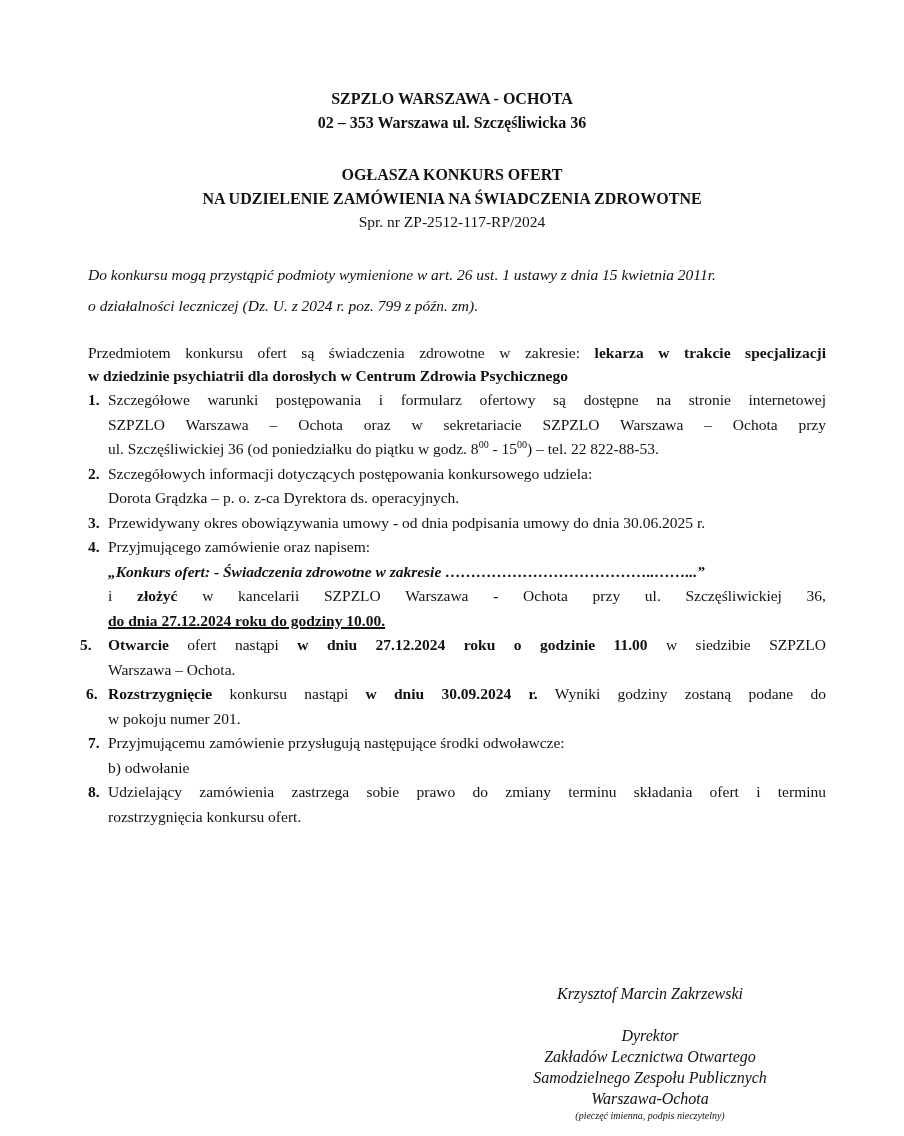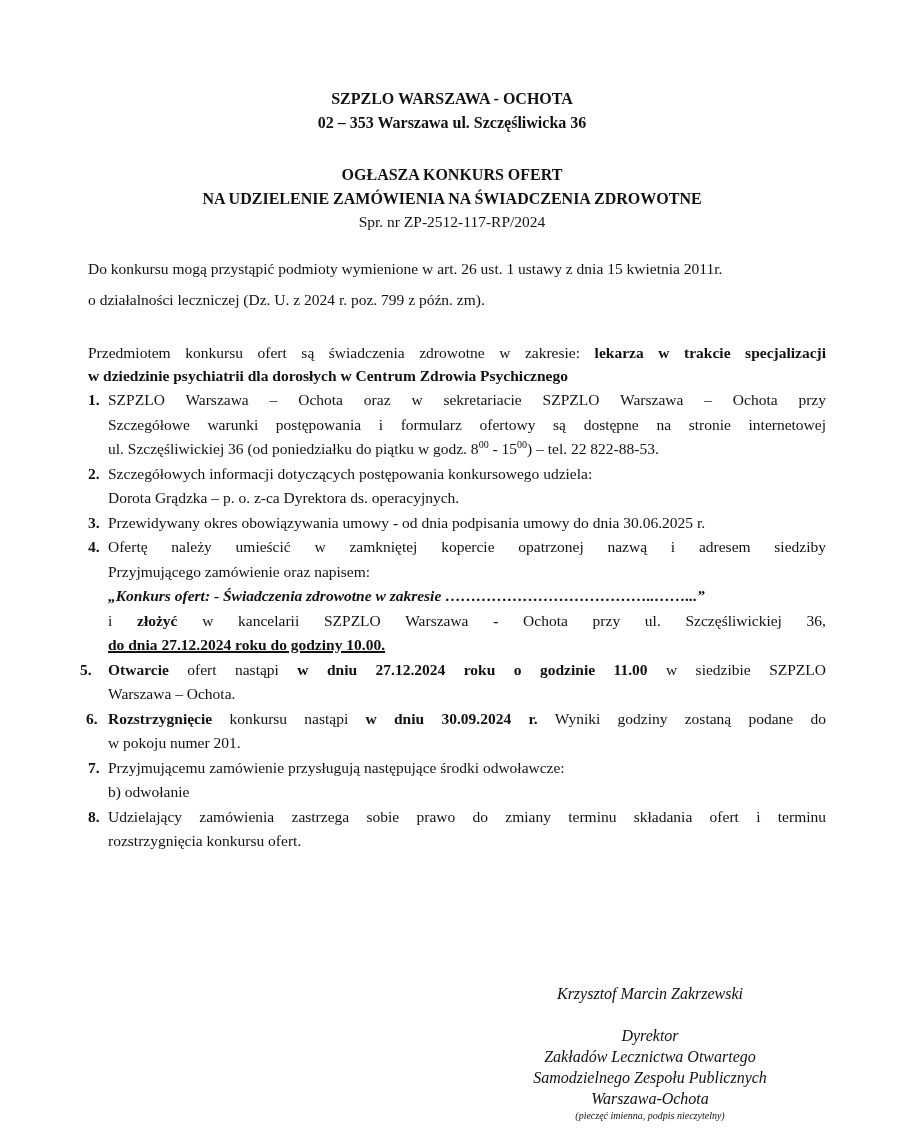--- a/index.html
+++ b/index.html
@@ -37,21 +37,21 @@
       font-weight: normal;
       font-size: 15.5px;
       line-height: 22px;
     }
     .intro {
       position: absolute;
       left: 88px;
       width: 738px;
       font-size: 15.5px;
     }
-    .intro1 { top: 253px; line-height: 31px; }
+    .intro1 { top: 259px; line-height: 31px; font-style: italic; }
     .subject {
       position: absolute;
       left: 88px;
       top: 341px;
       width: 738px;
       line-height: 23px;
       font-size: 15.5px;
       text-align: justify;
     }
     .list {
@@ -124,39 +124,38 @@
 
   <div class="subject">
     <span class="just"><span>Przedmiotem konkursu ofert są świadczenia zdrowotne w zakresie: </span><b>lekarza w trakcie specjalizacji</b></span>
     <b>w dziedzinie psychiatrii dla dorosłych w Centrum Zdrowia Psychicznego</b>
   </div>
 
   <div class="list">
 
     <div class="item i1">
       <span class="num">1.</span>
+      <span class="just">Szczegółowe warunki postępowania i formularz ofertowy są dostępne na stronie internetowej</span>
       <span class="just">SZPZLO Warszawa – Ochota oraz w sekretariacie SZPZLO Warszawa – Ochota przy</span>
-      <span class="just">Szczegółowe warunki postępowania i formularz ofertowy są dostępne na stronie internetowej</span>
       <span class="line"><span>ul. Szczęśliwickiej 36 (od poniedziałku do piątku w godz. 8</span><sup>00</sup><span> - 15</span><sup>00</sup><span>) – tel. 22 822-88-53.</span></span>
     </div>
 
     <div class="item i2">
       <span class="num">2.</span>
       <span class="line">Szczegółowych informacji dotyczących postępowania konkursowego udziela:</span>
       <span class="line">Dorota Grądzka – p. o. z-ca Dyrektora ds. operacyjnych.</span>
     </div>
 
     <div class="item i3">
       <span class="num">3.</span>
       <span class="line"><span>Przewidywany okres obowiązywania umowy </span><b>-</b><span>  od dnia podpisania umowy do dnia 30.06.2025 r.</span></span>
     </div>
 
     <div class="item i4">
       <span class="num">4.</span>
-      <span class="just">Ofertę należy umieścić w zamkniętej kopercie opatrzonej nazwą i adresem siedziby</span>
       <span class="line">Przyjmującego zamówienie oraz napisem:</span>
       <span class="line bi">„Konkurs ofert: - Świadczenia zdrowotne w zakresie …………………………………..……...”</span>
       <span class="just"><span>i </span><b>złożyć</b><span> w kancelarii SZPZLO Warszawa </span><b>-</b><span> Ochota przy ul. Szczęśliwickiej 36,</span></span>
       <span class="line"><b class="u">do dnia 27.12.2024 roku  do godziny 10.00.</b></span>
     </div>
 
     <div class="item i5">
       <span class="num">5.</span>
       <span class="just"><b>Otwarcie</b><span> ofert nastąpi </span><b>w dniu 27.12.2024 roku o godzinie 11.00</b><span> w siedzibie SZPZLO</span></span>
       <span class="line">Warszawa – Ochota.</span>

